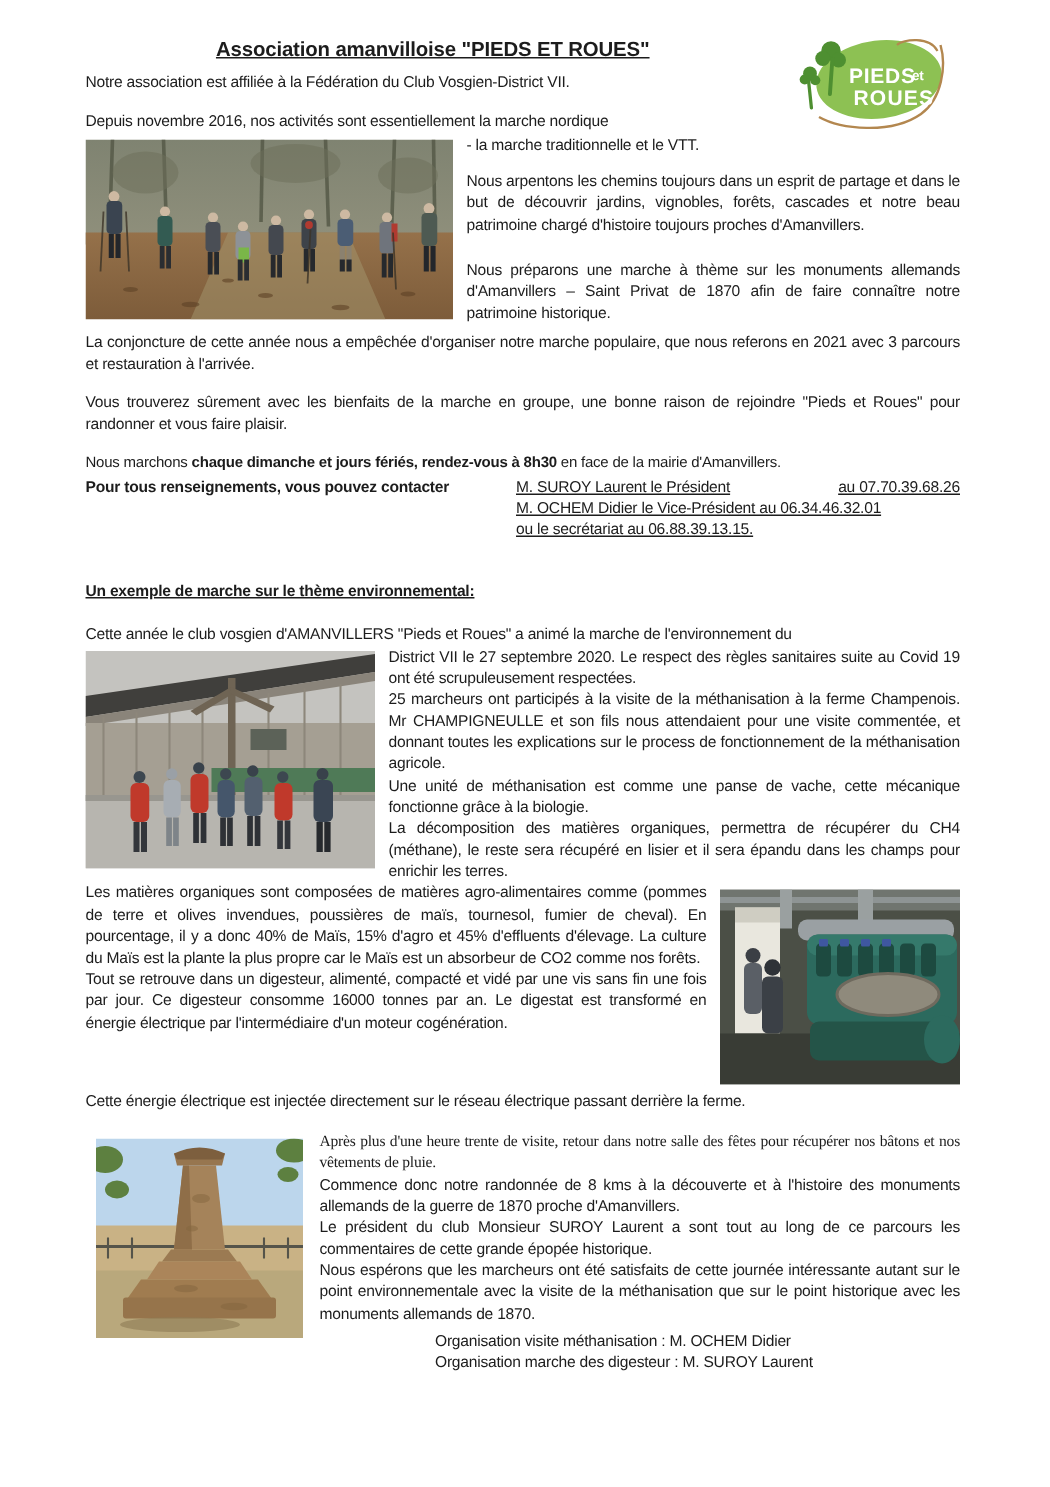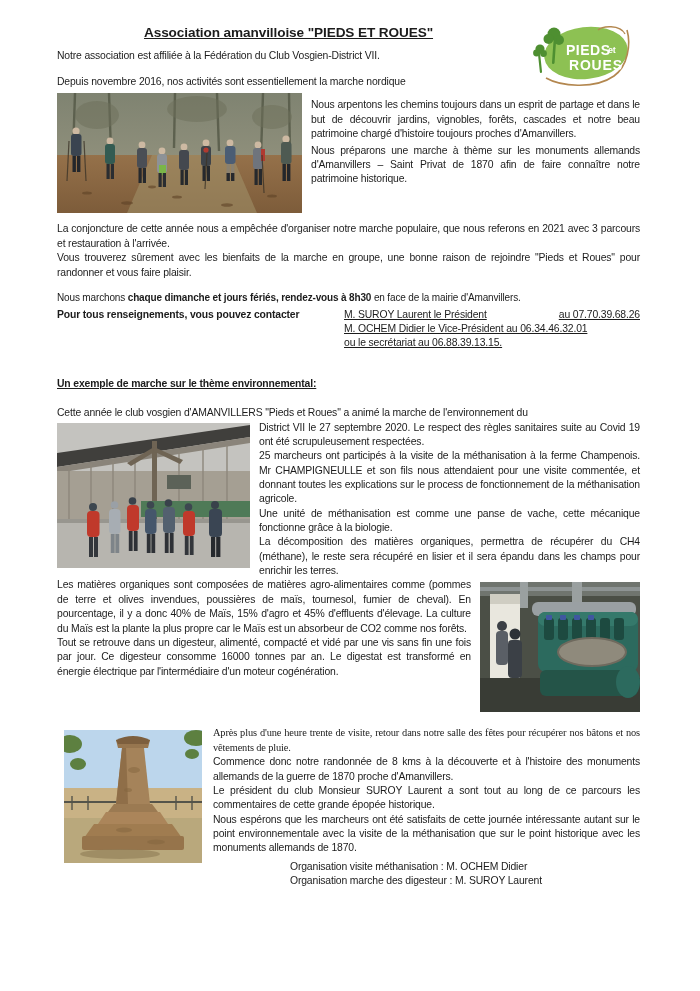--- a/index.html
+++ b/index.html
@@ -20,23 +20,23 @@
     text-align:center; margin-right:120px; letter-spacing:-0.1px;
   }
   .affiliation { margin-top:6px; }
 
   .logo { position:absolute; top:22px; right:68px; width:100px; height:66px; }
 
   .p-activities { margin-top:12px; padding-right:98px; }
   .photo1 { float:left; width:245px; height:120px; margin:4px 9px 4px 0; }
   .p-dash { margin-top:2px; }
   .p-spirit { margin-top:9px; }
-  .p-theme { margin-top:2px; }
+  .p-theme { margin-top:16px; }
   .p-covid { margin-top:5px; }
-  .p-join { }
+  .p-join { margin-top:11px; }
 
   .meeting { margin-top:11px; font-size:10px; text-align:justify; }
   .meeting b { font-weight:bold; }
 
   .contact-row { display:flex; margin-top:3px; }
   .contact-label { font-weight:bold; width:287px; flex:none; }
   .contact-lines { width:296px;text-decoration:underline; }
   .contact-line1 { display:flex; justify-content:space-between; }
 
   .section-heading {
@@ -185,20 +185,21 @@
           <ellipse cx="30" cy="100" rx="5" ry="1.6"></ellipse>
             <ellipse cx="70" cy="110" rx="6" ry="1.8"></ellipse>
           <ellipse cx="120" cy="104" rx="5" ry="1.6"></ellipse>
             <ellipse cx="170" cy="112" rx="6" ry="1.8"></ellipse>
           <ellipse cx="215" cy="103" rx="5" ry="1.6"></ellipse>
             <ellipse cx="95" cy="94" rx="4" ry="1.4"></ellipse>
         </g>
       </svg>
     </div>
 
+    <p class="p-dash">- la marche traditionnelle et le VTT.</p>
     <p class="p-spirit jus">Nous arpentons les chemins toujours dans un esprit de partage et dans le but de découvrir jardins, vignobles, forêts, cascades et notre beau patrimoine chargé d'histoire toujours proches d'Amanvillers.</p>
     <p class="p-theme jus">Nous préparons une marche à thème sur les monuments allemands d'Amanvillers – Saint Privat de 1870 afin de faire connaître notre patrimoine historique.</p>
   </div>
 
   <p class="p-covid jus">La conjoncture de cette année nous a empêchée d'organiser notre marche populaire, que nous referons en 2021 avec 3 parcours et restauration à l'arrivée.</p>
   <p class="p-join jus">Vous trouverez sûrement avec les bienfaits de la marche en groupe, une bonne raison de rejoindre "Pieds et Roues" pour randonner et vous faire plaisir.</p>
 
   <p class="meeting"><span>Nous marchons </span><b>chaque dimanche et jours fériés, rendez-vous à 8h30</b><span> en face de la mairie d'Amanvillers.</span></p>
 
   <div class="contact-row">
@@ -336,20 +337,21 @@
           <rect x="60" y="88" width="98" height="26" rx="6" fill="#245448"></rect>
           <ellipse cx="148" cy="100" rx="12" ry="16" fill="#2c6a5e"></ellipse>
         </g>
       </svg>
     </div>
 
     <p class="jus">Les matières organiques sont composées de matières agro-alimentaires comme (pommes de terre et olives invendues, poussières de maïs, tournesol, fumier de cheval). En pourcentage, il y a donc 40% de Maïs, 15% d'agro et 45% d'effluents d'élevage. La culture du Maïs est la plante la plus propre car le Maïs est un absorbeur de CO2 comme nos forêts.</p>
     <p class="jus">Tout se retrouve dans un digesteur, alimenté, compacté et vidé par une vis sans fin une fois par jour. Ce digesteur consomme 16000 tonnes par an. Le digestat est transformé en énergie électrique par l'intermédiaire d'un moteur cogénération.</p>
   </div>
 
+  <p class="p-energy jus">Cette énergie électrique est injectée directement sur le réseau électrique passant derrière la ferme.</p>
 
   <div class="clearfix">
 
     <div class="photo4">
       <svg width="138" height="133" viewBox="0 0 138 133">
         <rect width="138" height="70" fill="#bcd6ec"></rect>
         <rect y="58" width="138" height="34" fill="#c9b285"></rect>
         <rect y="88" width="138" height="45" fill="#b9a87c"></rect>
         <line x1="0" y1="72" x2="138" y2="72" stroke="#55544a" stroke-width="2"></line>
         <g stroke="#55544a" stroke-width="1.4">

